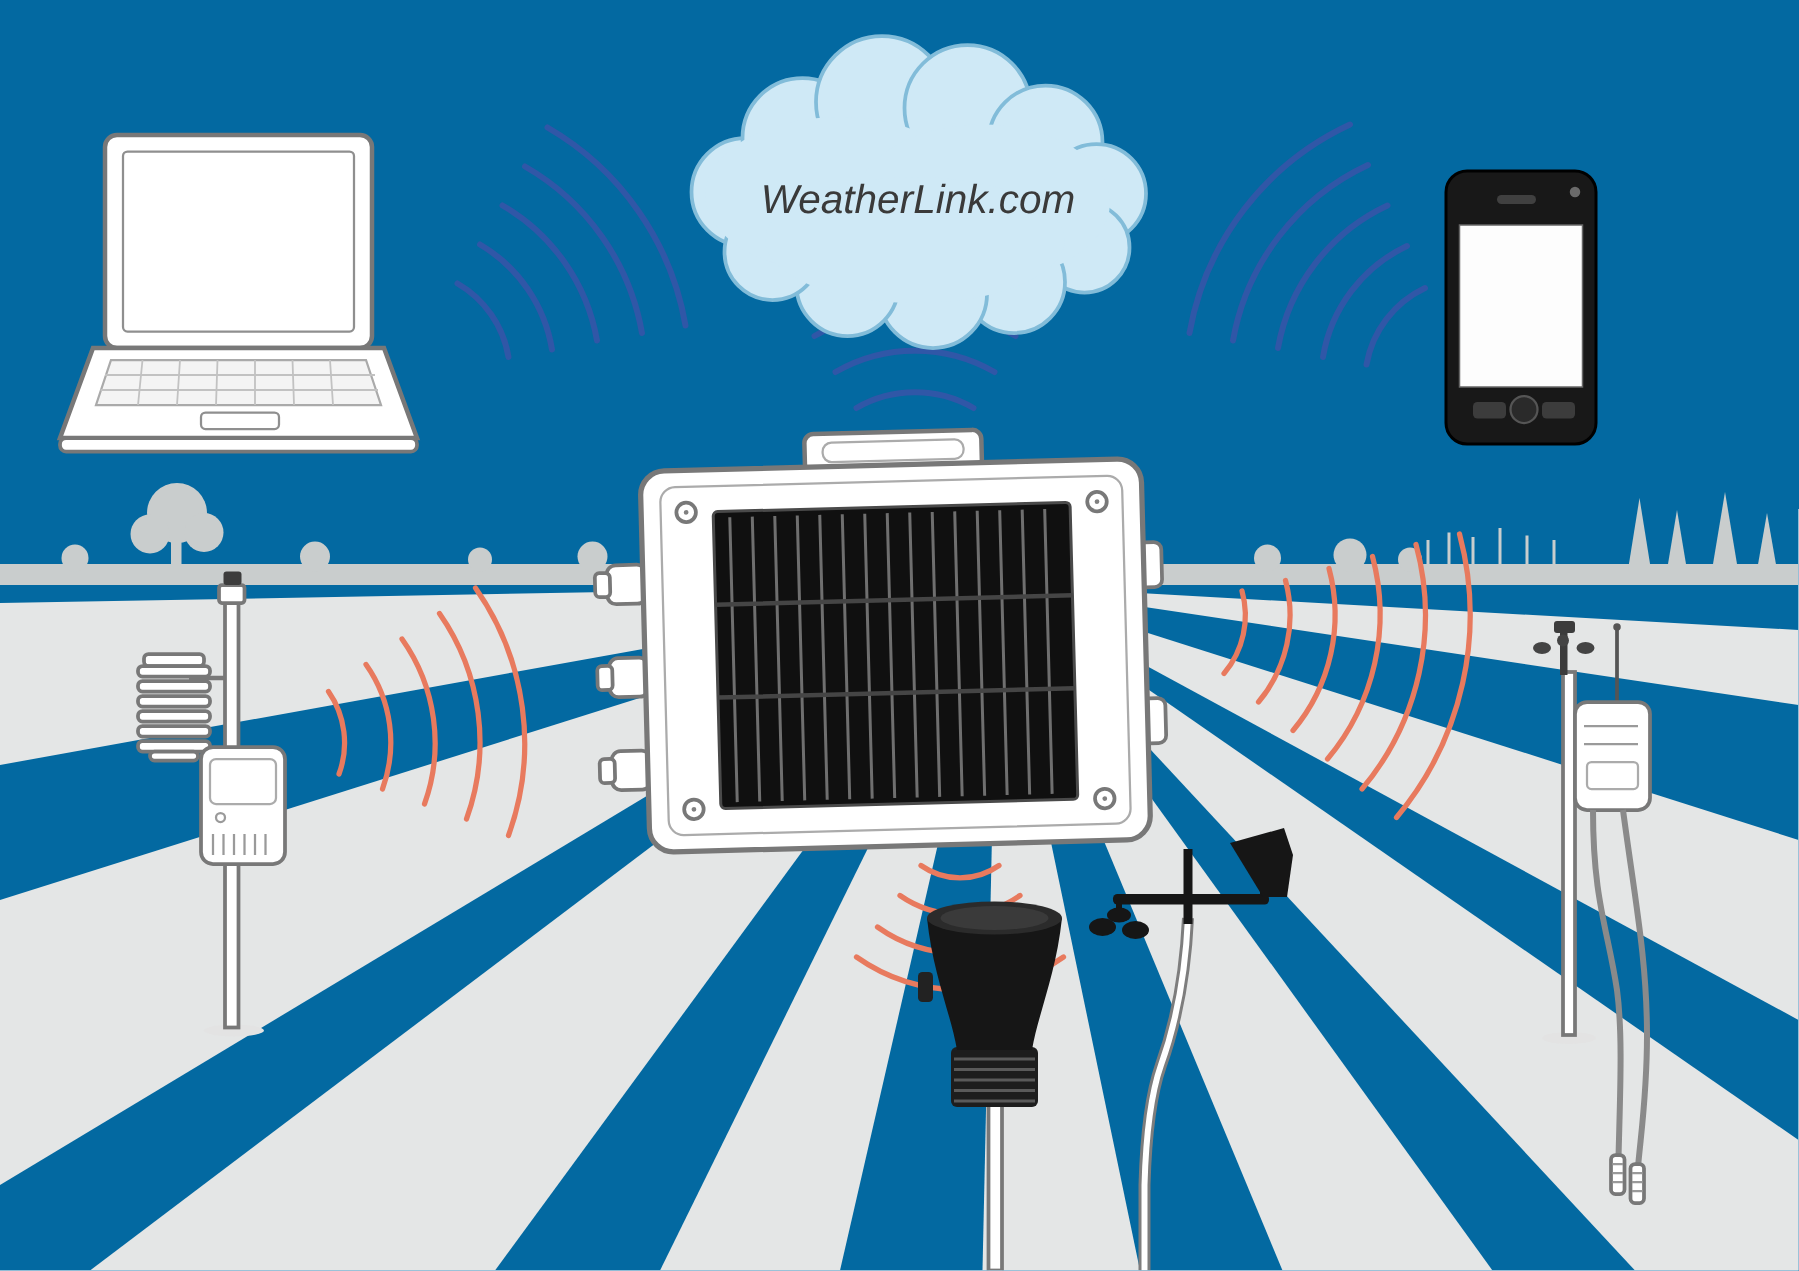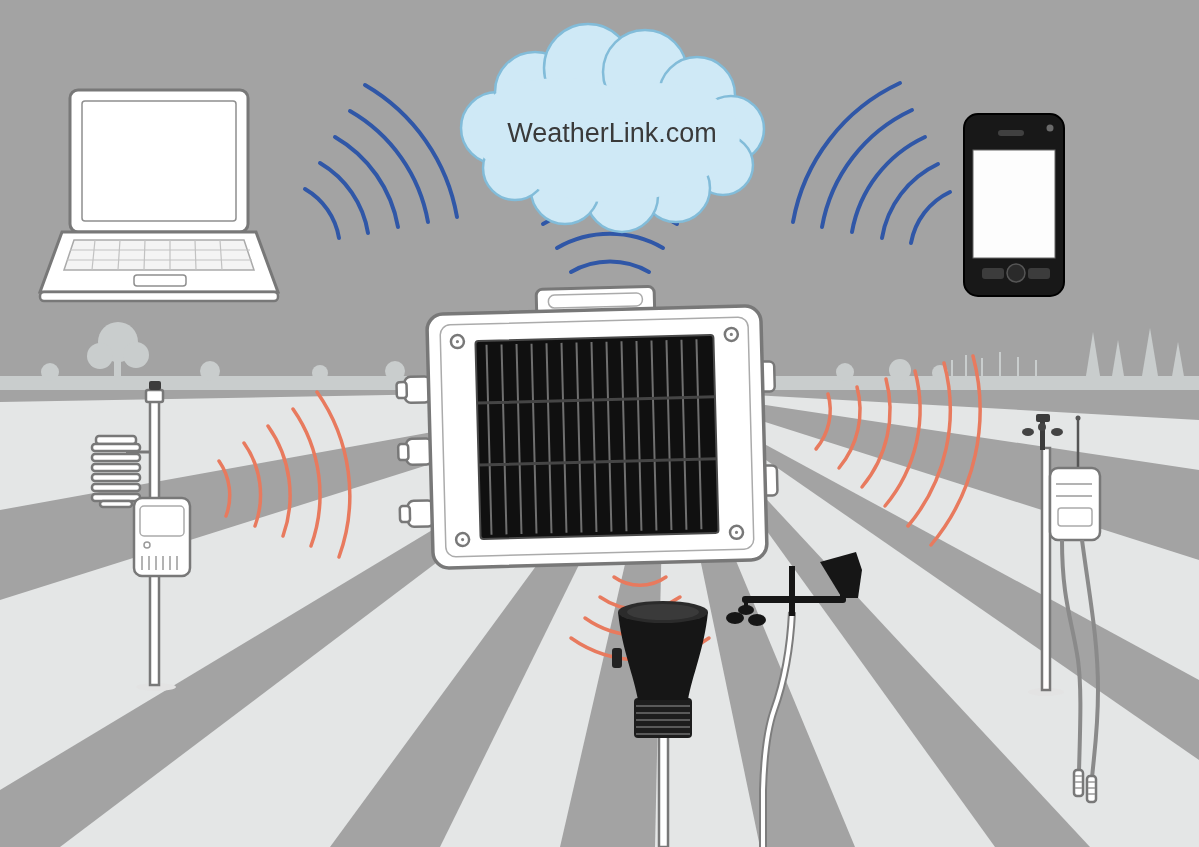--- a/index.html
+++ b/index.html
@@ -1,17 +1,17 @@
 <!DOCTYPE html>
 <html><head>
 <meta charset="utf-8">
 <style>
   html,body{margin:0;padding:0;background:#fff;}
-  #stage{position:relative;width:1199px;height:847px;background:#a3a3a3;overflow:hidden;
-         font-family:"Liberation Sans",sans-serif;}
+  #stage{position:relative;width:1199px;height:847px;background:#0369a1;overflow:hidden;
+         font-family:"Liberation Sans",sans-serif;font-style:italic;}
   svg{display:block;}
   .wave{fill:none;stroke-width:4;stroke-linecap:round;}
   .wave-o{fill:none;stroke-width:3.5;stroke-linecap:round;}
   .outline{fill:#ffffff;stroke:#787878;stroke-width:2.5;}
   .outline-thin{fill:#ffffff;stroke:#8f8f8f;stroke-width:1.5;}
   .frame{fill:none;stroke:#ababab;stroke-width:1.5;}
   .dark{fill:#161616;stroke:none;}
   .mid{fill:#3c3c3c;stroke:none;}
   .cloud-bump{stroke:#82bcd9;stroke-width:2.5;}
   .cloud-core{stroke:none;}

